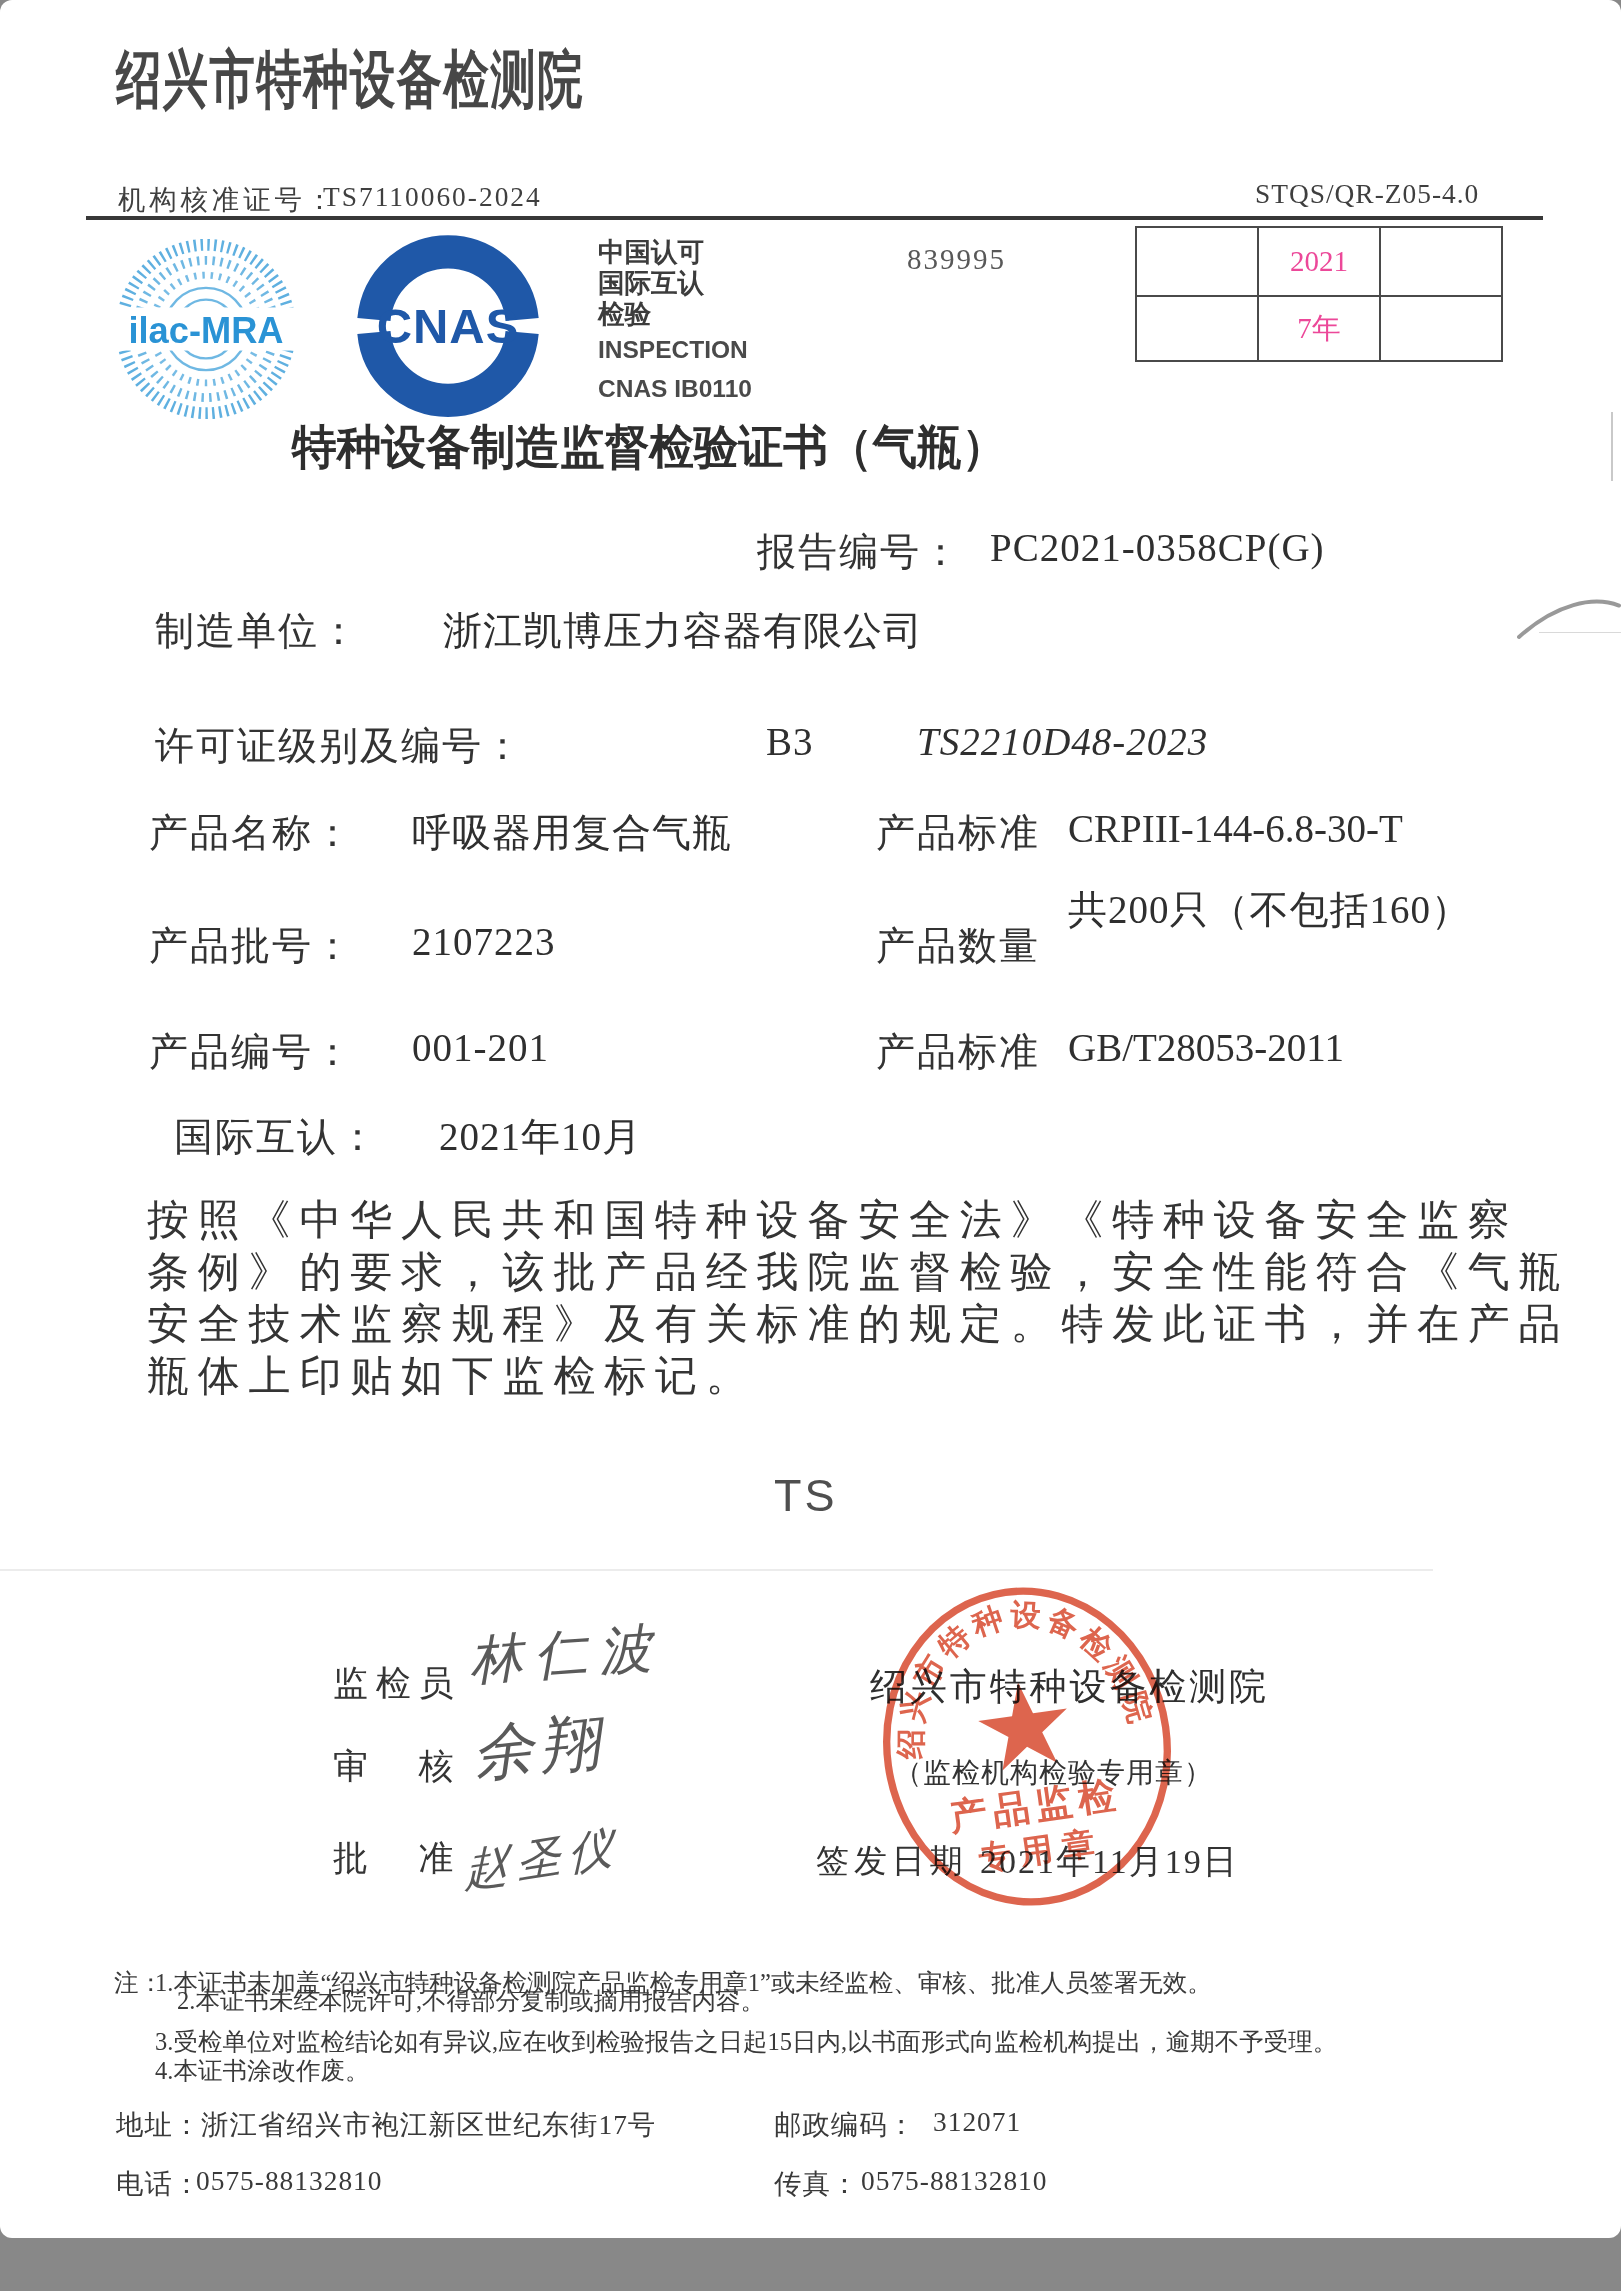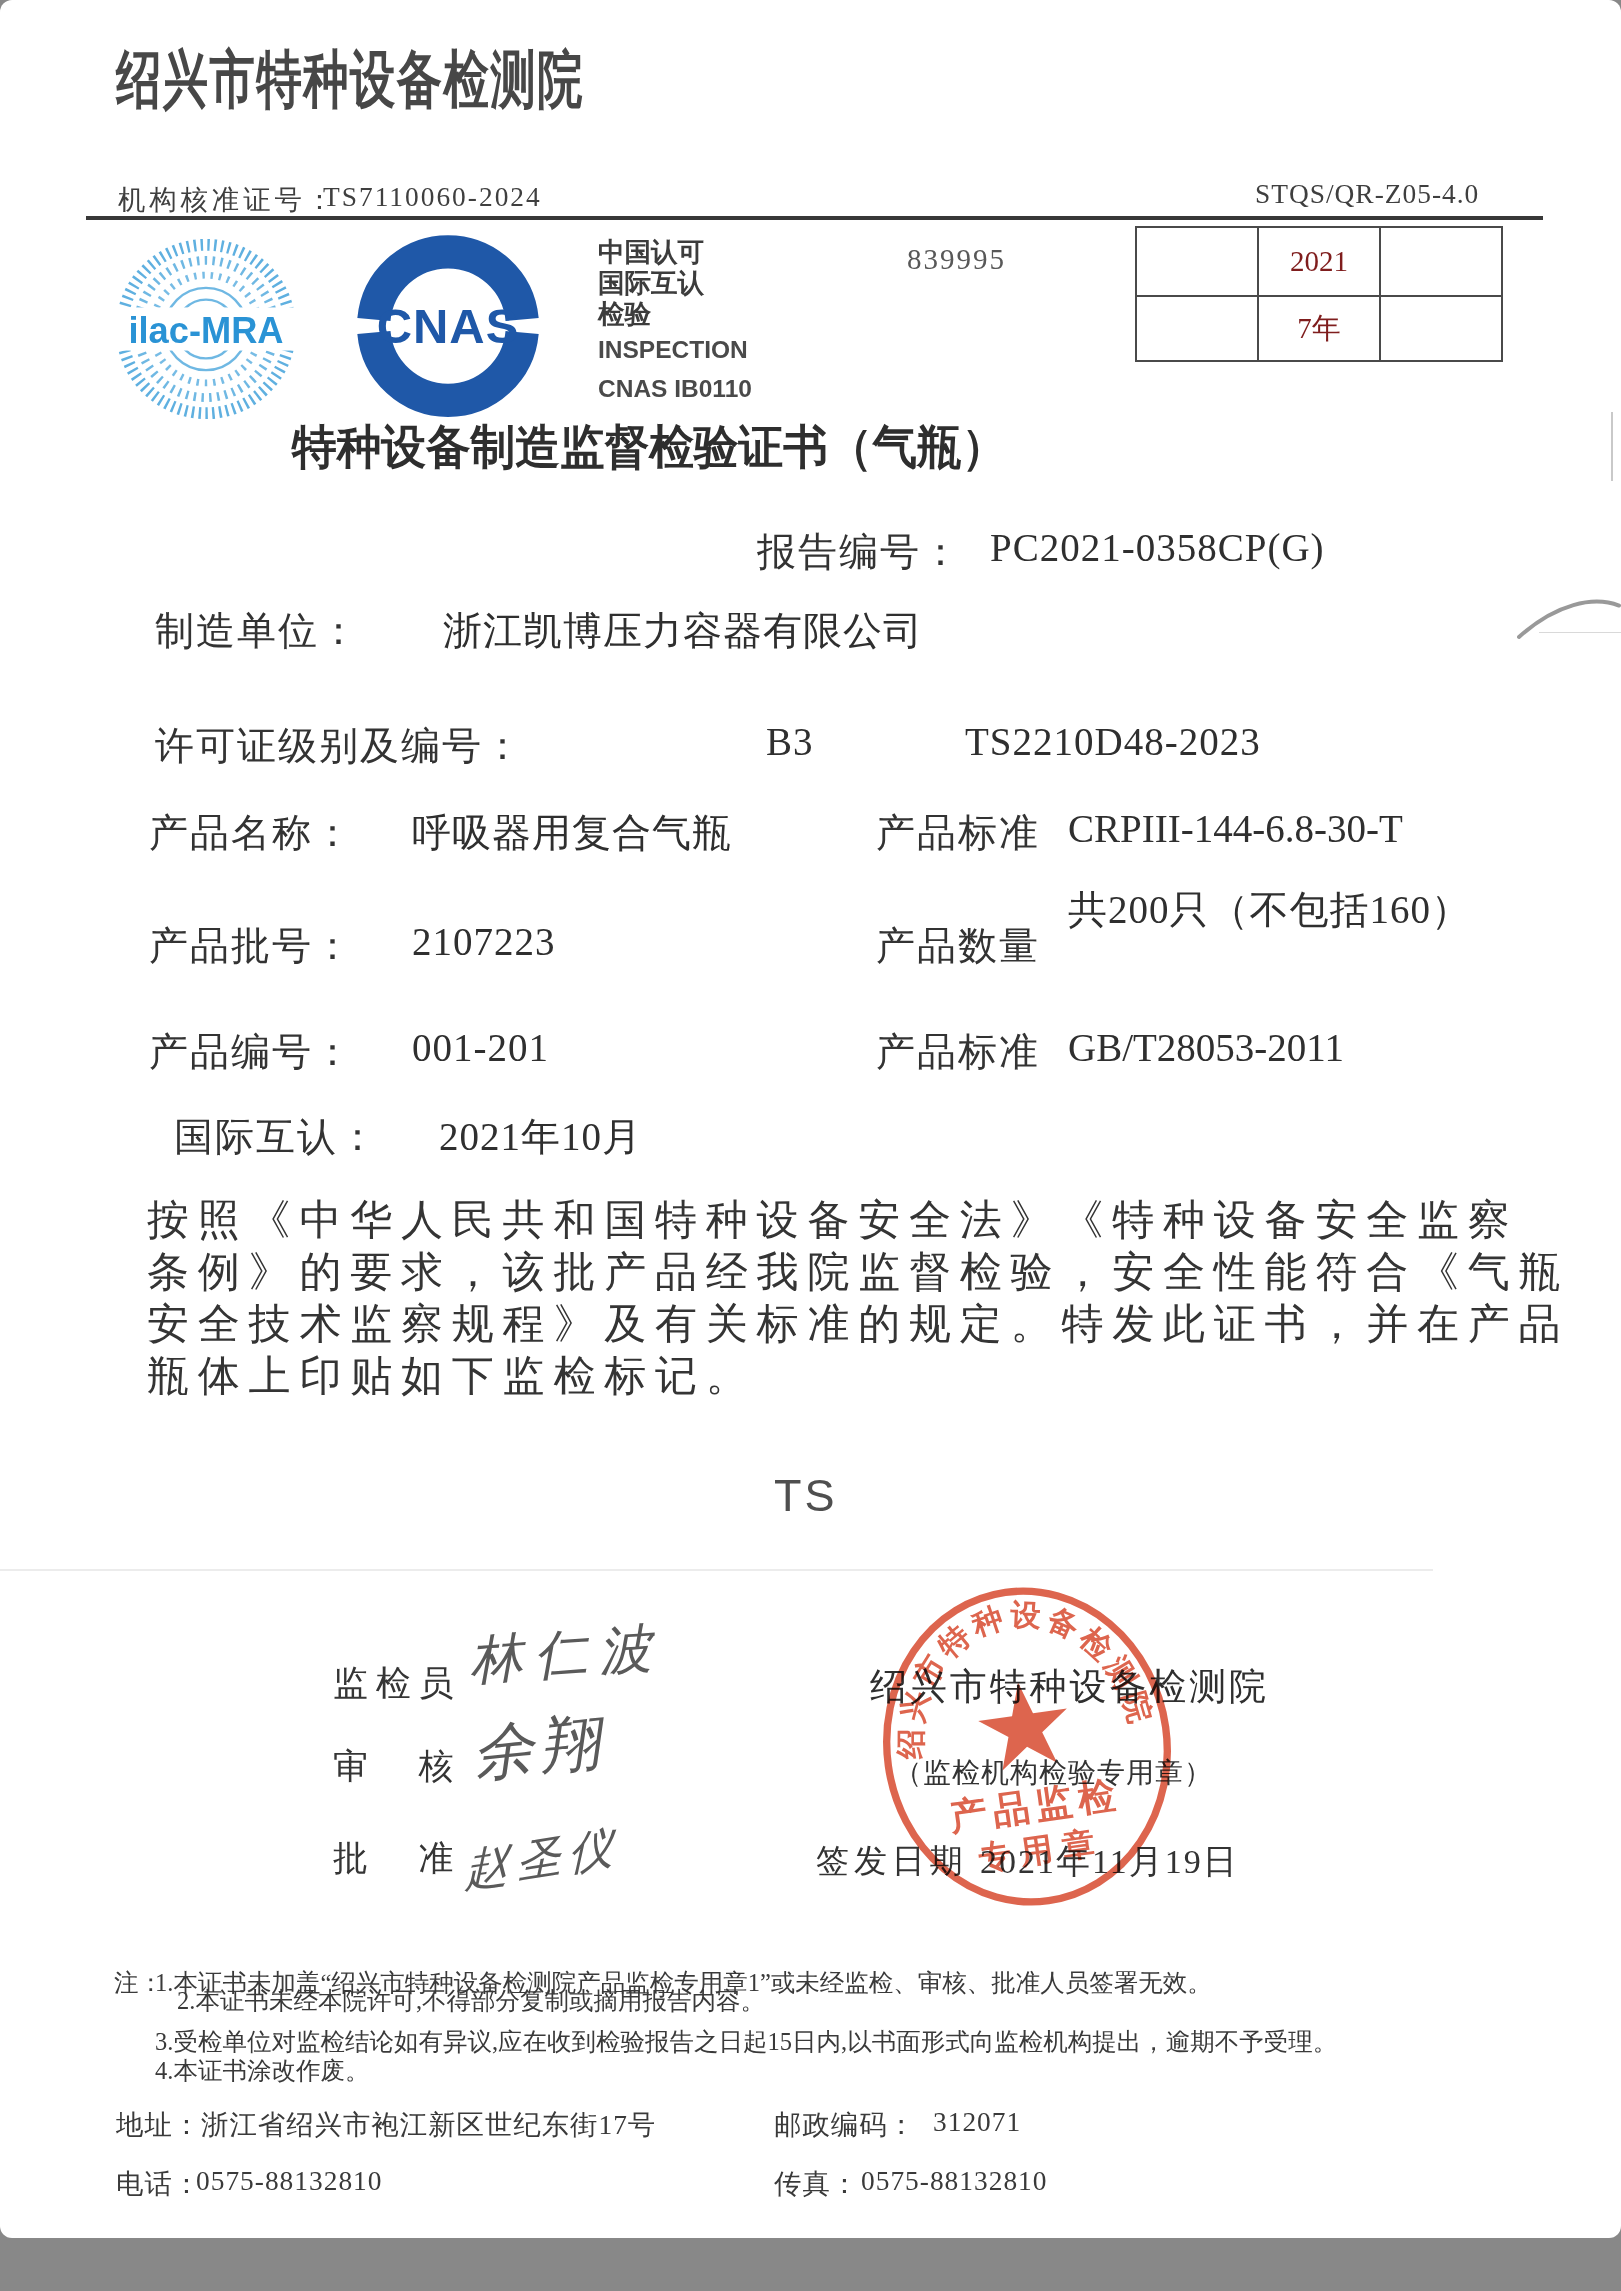--- a/index.html
+++ b/index.html
@@ -8,21 +8,21 @@
     font-family:"Liberation Serif","DejaVu Serif",serif;color:#3a3a3a;overflow:hidden;border-radius:12px;
   }
   .abs{position:absolute;white-space:nowrap;}
   .org-title{font-size:63px;font-weight:bold;color:#474747;transform:scaleX(.72);transform-origin:left top;letter-spacing:2px;}
   .small-hd{font-size:27.4px;color:#3f3f3f;}
   .rule{position:absolute;background:#383838;}
   .acc-line{font-size:26.5px;font-weight:bold;color:#3c3c3c;line-height:31px;}
   .acc-en{font-family:"Liberation Sans","DejaVu Sans",sans-serif;font-size:24.5px;font-weight:bold;color:#4a4a4a;line-height:39px;}
   .serial{font-size:29px;color:#585858;letter-spacing:2px;}
   table.yeartab{position:absolute;border-collapse:collapse;}
-  table.yeartab td{border:2.9px solid #4a4a4a;width:118px;text-align:center;font-size:29px;color:#7f1d1d;}
+  table.yeartab td{border:2.9px solid #4a4a4a;width:118px;text-align:center;font-size:29px;color:#ec4899;}
   .cert-title{font-size:47px;font-weight:bold;color:#2e2e2e;transform:scaleX(.95);transform-origin:left top;}
   .fld{font-size:39px;color:#333333;letter-spacing:2px;}
   .fldv{font-size:39px;color:#2f2f2f;letter-spacing:1px;}
   .para-line{display:block;font-size:42px;color:#343434;letter-spacing:8.8px;line-height:52px;white-space:nowrap;}
   .ts{font-family:"Liberation Sans","DejaVu Sans",sans-serif;font-size:45px;color:#4f4f4f;letter-spacing:2.9px;}
   .siglbl{font-size:35px;color:#353535;letter-spacing:7.8px;}
   .sig{font-size:53px;color:#5a5a5a;font-style:italic;letter-spacing:11.8px;}
   .notes{font-size:24.5px;color:#3a3a3a;}
   .foot{font-size:27.4px;color:#3a3a3a;letter-spacing:1px;}
   .pageinfo{position:absolute;left:0;width:1621px;text-align:center;font-size:25.5px;color:#3c3c3c;}
@@ -86,21 +86,21 @@
   <div class="abs cert-title" style="left:292px;top:416px;">特种设备制造监督检验证书（气瓶）</div>
 
   <span class="abs fld" style="left:757px;top:525px;">报告编号：</span>
   <span class="abs fldv" style="left:990px;top:525px;">PC2021-0358CP(G)</span>
 
   <span class="abs fld" style="left:155px;top:604px;">制造单位：</span>
   <span class="abs fld" style="left:155px;top:719px;">许可证级别及编号：</span>
 
   <span class="abs fldv" style="left:443px;top:604px;">浙江凯博压力容器有限公司</span>
   <span class="abs fldv" style="left:766px;top:719px;">B3</span>
-  <span class="abs fldv" style="left:965px;top:719px;">TS2210D48-2023</span>
+  <span class="abs fldv" style="left:917px;top:719px;font-style:italic;">TS2210D48-2023</span>
 
   <span class="abs fld" style="left:149px;top:806px;">产品名称：</span>
   <span class="abs fldv" style="left:412px;top:806px;">呼吸器用复合气瓶</span>
   <span class="abs fld" style="left:876px;top:806px;">产品标准</span>
   <span class="abs fldv" style="left:1068px;top:806px;letter-spacing:0;">CRPIII-144-6.8-30-T</span>
 
   <span class="abs fld" style="left:149px;top:919px;">产品批号：</span>
   <span class="abs fldv" style="left:412px;top:919px;">2107223</span>
   <span class="abs fld" style="left:876px;top:919px;">产品数量</span>
   <span class="abs fldv" style="left:1068px;top:884px;white-space:normal;width:441px;line-height:51px;">共200只（不包括160）</span>

